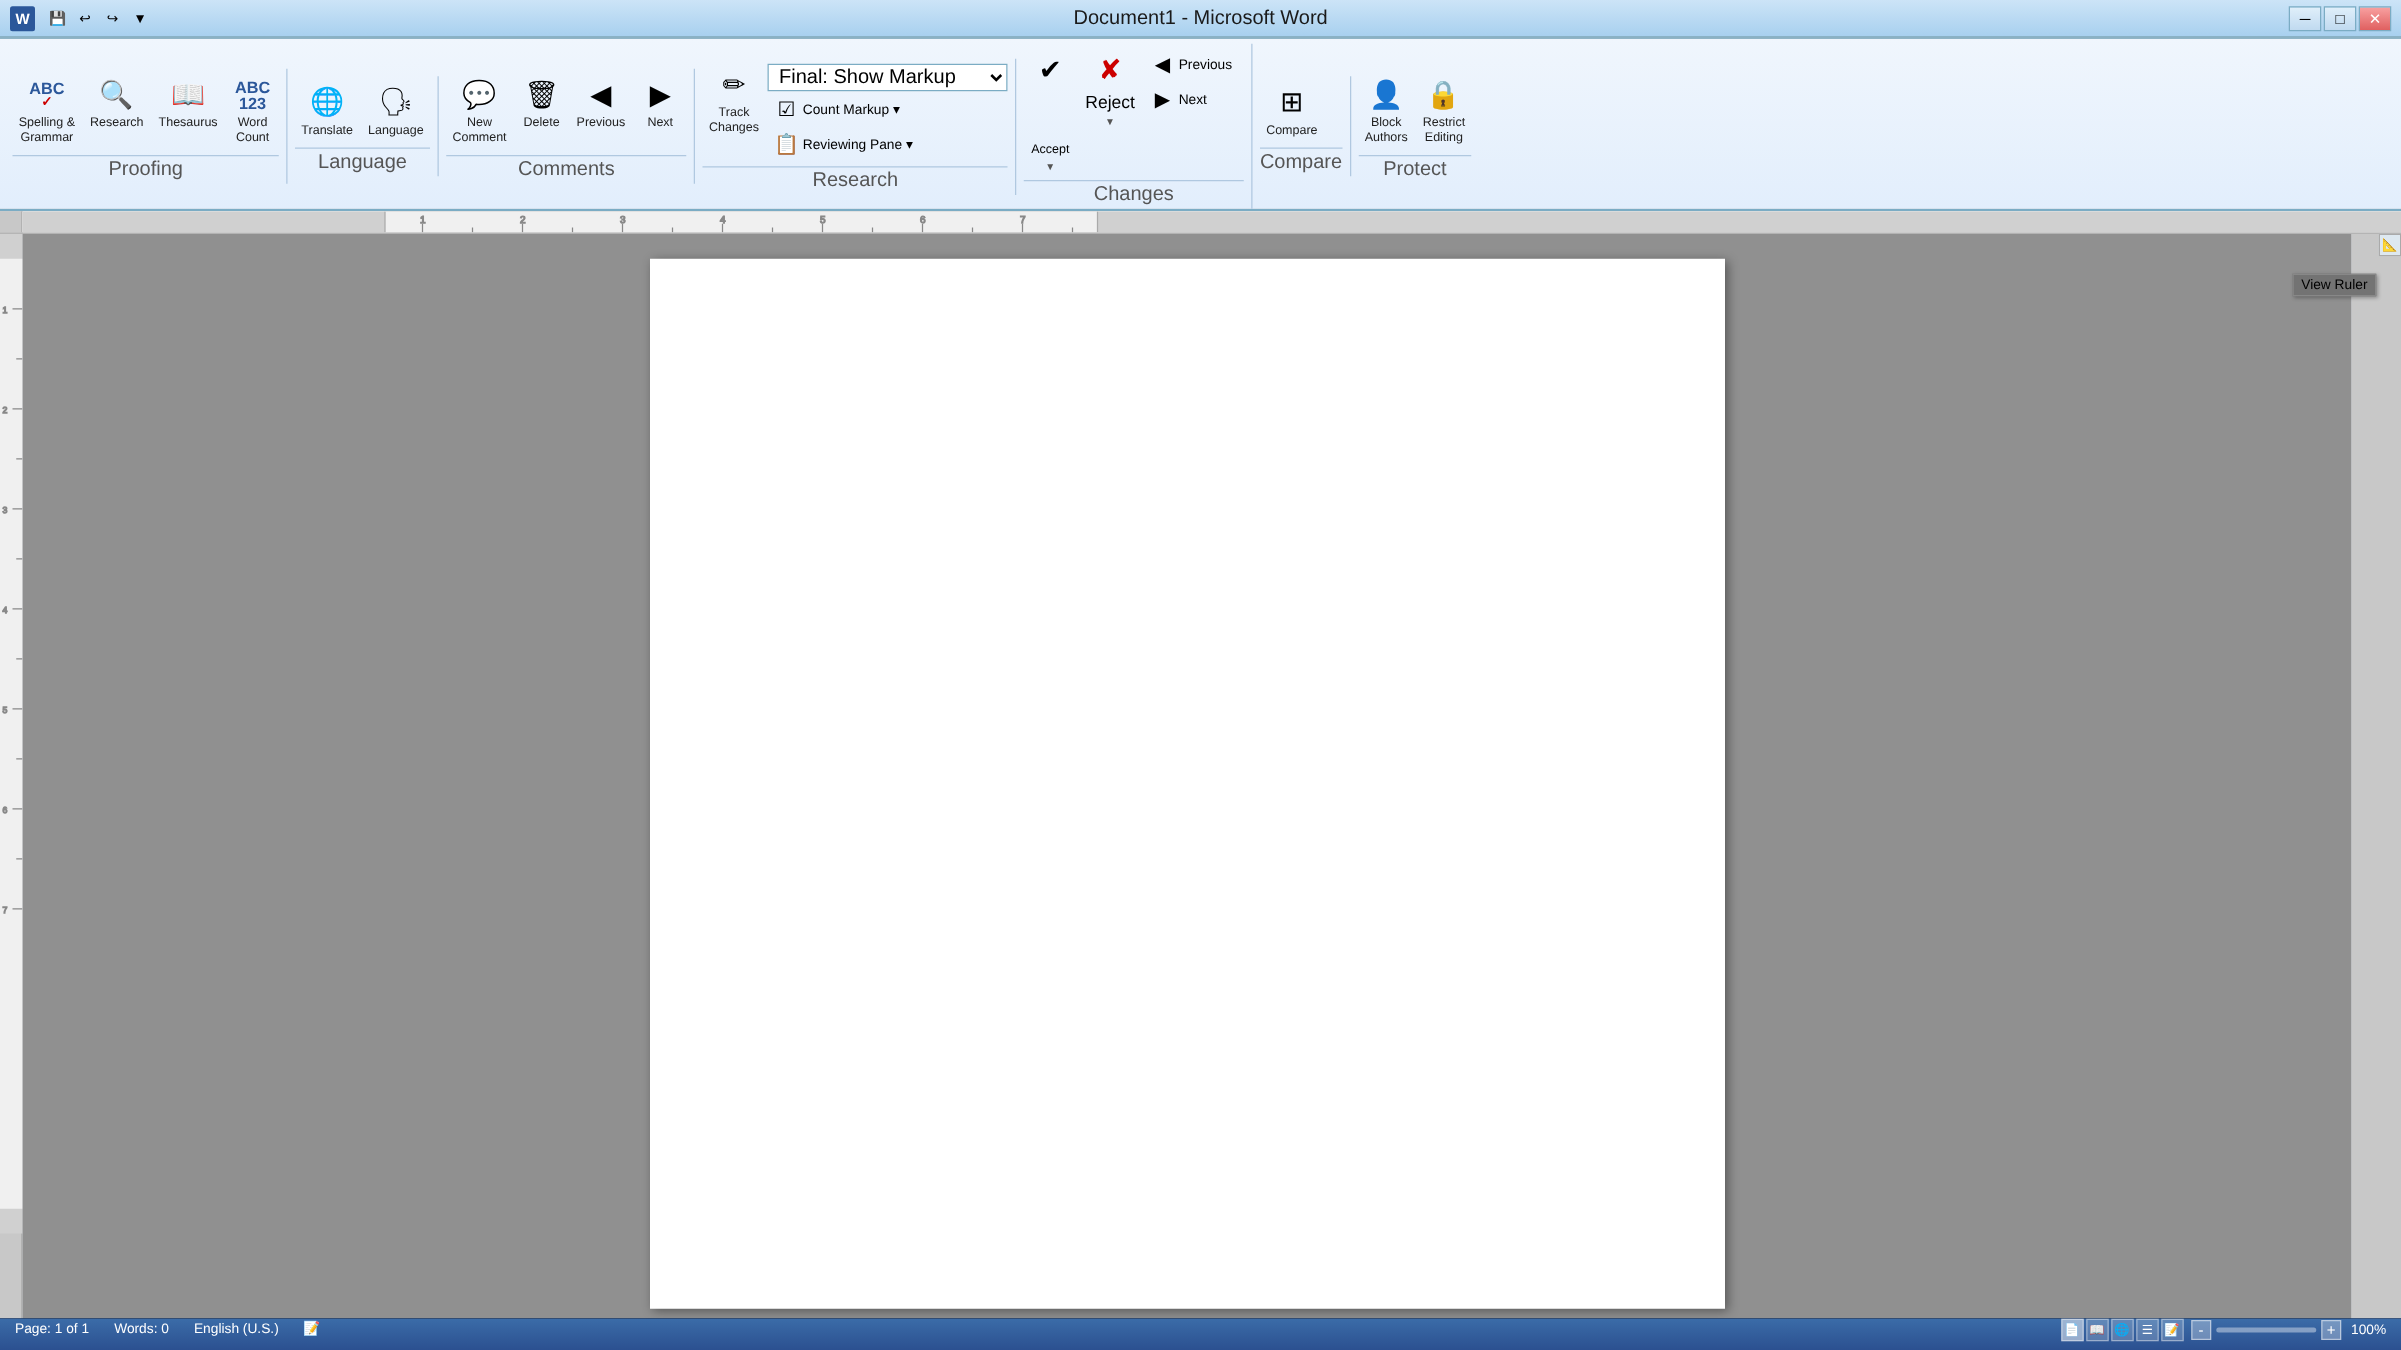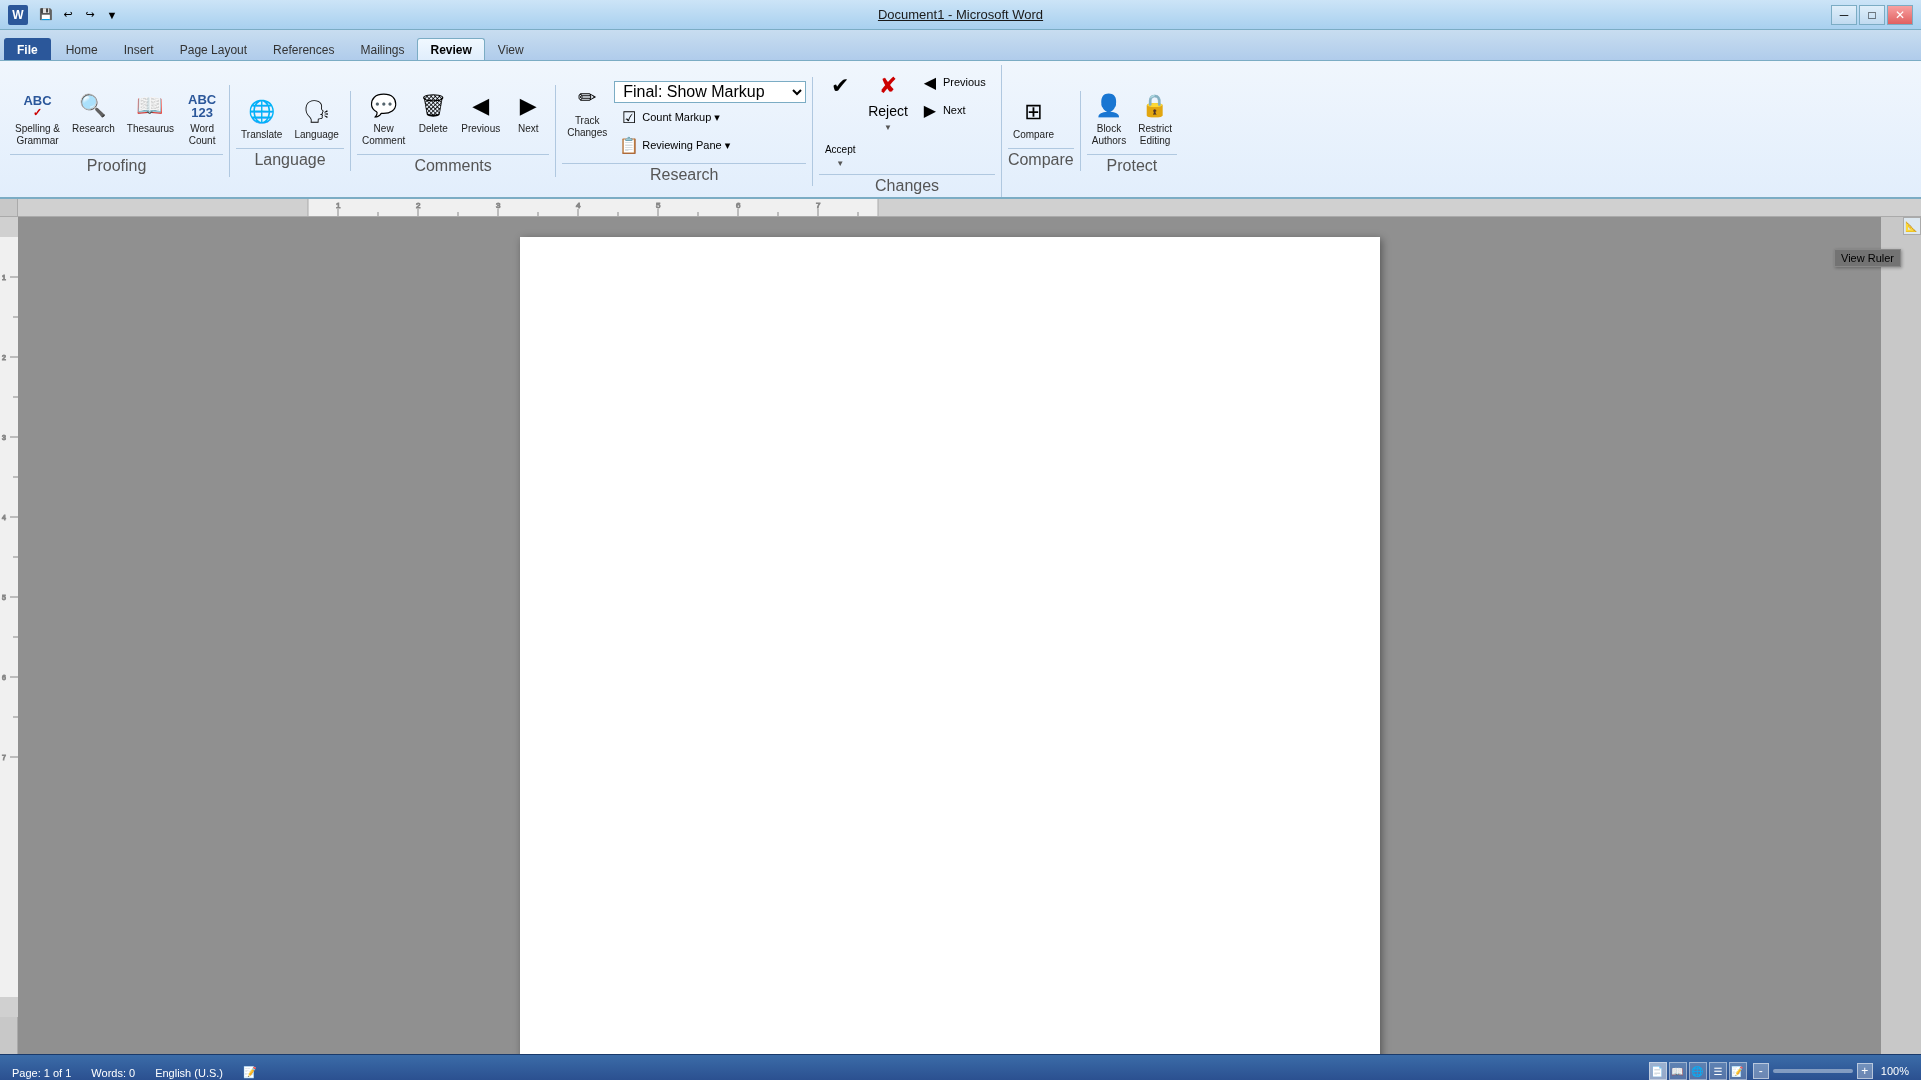--- a/index.html
+++ b/index.html
@@ -9,21 +9,21 @@
     .title-bar {
       background: linear-gradient(to bottom, #cce4f7, #a8d0ef);
       height: 30px;
       display: flex;
       align-items: center;
       justify-content: space-between;
       padding: 0 8px;
       border-bottom: 1px solid #7bacc4;
     }
     .title-bar-left { display: flex; align-items: center; gap: 4px; }
-    .title-bar-title { flex: 1; text-align: center; font-size: 13px; color: #1a1a1a; position: absolute; left: 50%; transform: translateX(-50%); text-decoration: underline; }
+    .title-bar-title { flex: 1; text-align: center; font-size: 16px; color: #1a1a1a; position: absolute; left: 50%; transform: translateX(-50%); }
     .title-bar-controls { display: flex; gap: 2px; }
     .title-btn {
       width: 26px; height: 20px; border: 1px solid #7bacc4;
       background: linear-gradient(to bottom, #e0effa, #c0daf0);
       cursor: pointer; display: flex; align-items: center; justify-content: center; font-size: 12px;
     }
 
     
     .quick-access {
       display: flex; align-items: center; gap: 2px; padding: 0 4px;
@@ -250,21 +250,21 @@
       white-space: nowrap;
       z-index: 100;
       box-shadow: 1px 1px 3px rgba(0,0,0,0.3);
     }
 
     
     .status-bar {
       height: 26px;
       background: linear-gradient(to bottom, #3b6ca8, #2b5090);
       display: flex;
-      align-items: flex-end;
+      align-items: flex-start;
       justify-content: space-between;
       padding: 0 8px;
       color: white;
       font-size: 11px;
       border-top: 1px solid #1a3a6a;
       position: fixed;
       bottom: 0;
       width: 100%;
     }
     .status-left { display: flex; gap: 12px; align-items: center; }
@@ -314,30 +314,20 @@
   <div class="title-bar-title">Document1 - Microsoft Word</div>
   <div class="title-bar-controls">
     <button class="title-btn">─</button>
     <button class="title-btn">□</button>
     <button class="title-btn" style="background:linear-gradient(to bottom,#f8a0a0,#e06060);color:white;">✕</button>
   </div>
 </div>
 
 <div class="ribbon">
 
-  <div class="tab-bar">
-    <div class="tab file-tab">File</div>
-    <div class="tab">Home</div>
-    <div class="tab">Insert</div>
-    <div class="tab">Page Layout</div>
-    <div class="tab">References</div>
-    <div class="tab">Mailings</div>
-    <div class="tab active">Review</div>
-    <div class="tab">View</div>
-  </div>
 
   <div class="ribbon-content">
 
     <div class="ribbon-group">
       <div class="ribbon-group-buttons">
         <button class="ribbon-btn">
           <div class="btn-icon" style="font-size:14px;font-weight:bold;color:#2b579a;flex-direction:column;gap:0;">
             <span style="font-size:13px;line-height:1;">ABC</span>
             <span style="font-size:11px;color:#cc0000;line-height:1;">✓</span>
           </div>

